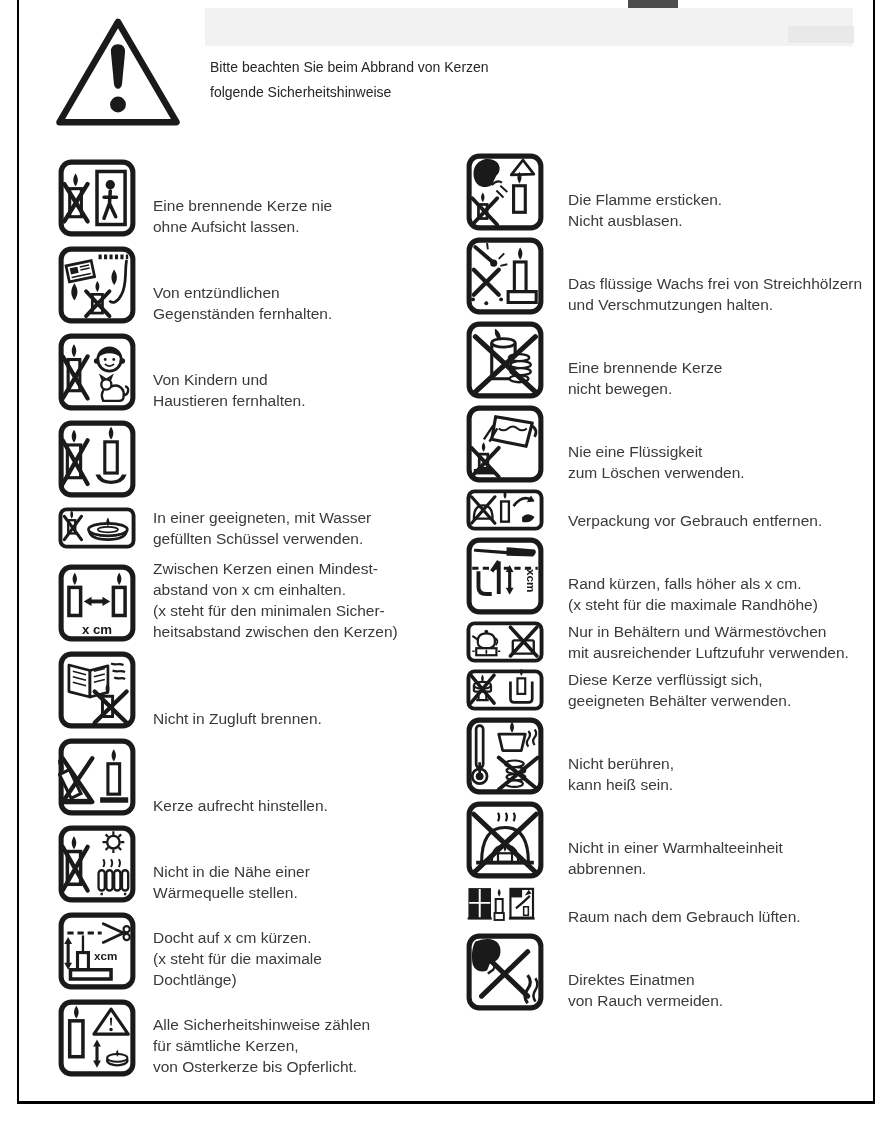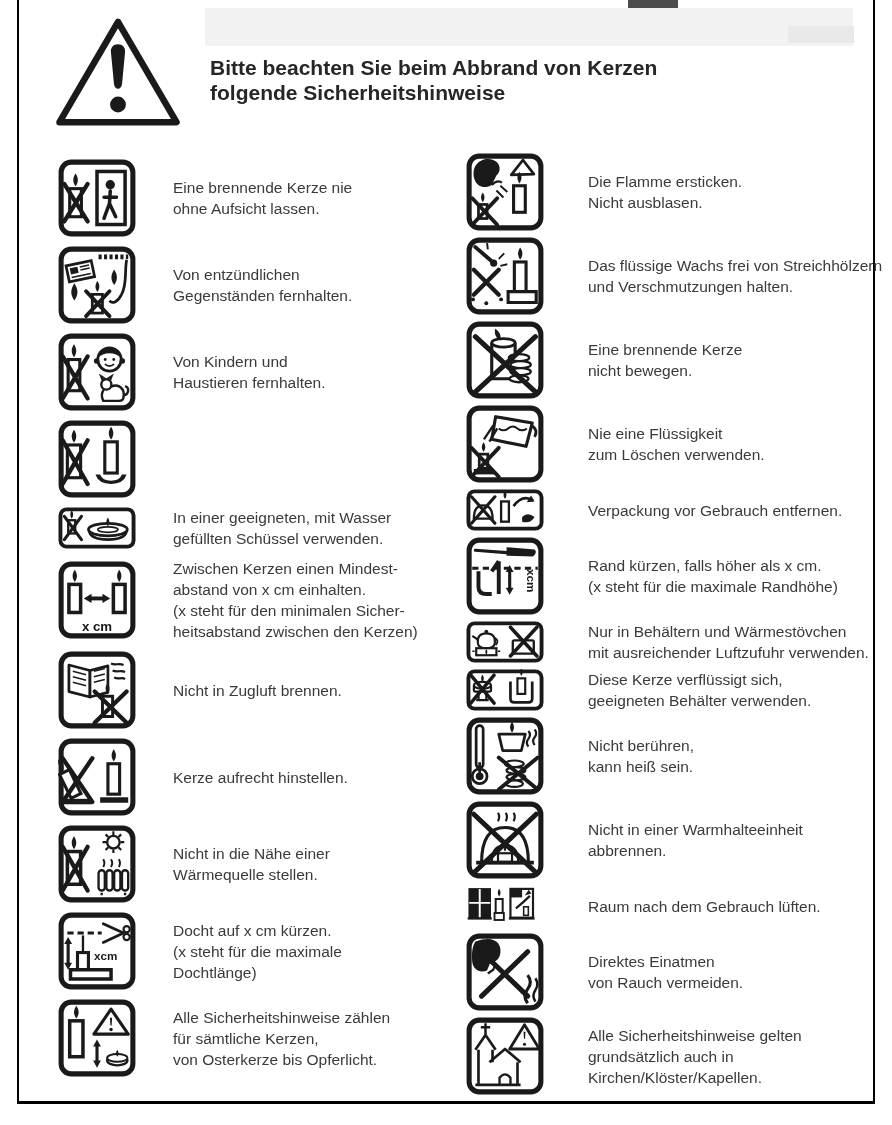--- a/index.html
+++ b/index.html
@@ -11,26 +11,26 @@
     position:absolute;left:17px;top:-4px;width:858px;height:1108px;
     box-sizing:border-box;border:2px solid #000;border-top:none;border-bottom:3px solid #000;
   }
   .artifact{position:absolute;}
   .art-band{left:205px;top:8px;width:648px;height:38px;background:#f2f2f2;}
   .art-smudge{left:628px;top:0;width:50px;height:8px;background:#4d4d4d;}
   .art-patch{left:788px;top:26px;width:66px;height:17px;background:#e9e9e9;}
   .hdr-tri{position:absolute;left:53px;top:12px;width:130px;height:120px;}
   .title{
     position:absolute;left:210px;top:55px;
-    font-size:21px;line-height:25px;font-weight:bold;color:#262626;white-space:nowrap;
+    font-size:14px;line-height:25px;font-weight:normal;color:#262626;white-space:nowrap;
   }
   .col{position:absolute;}
   .col-left{left:58px;top:159px;width:375px;}
   .col-right{left:427px;top:153px;width:448px;}
-  .row{display:flex;align-items:center;gap:20px;}
+  .row{display:flex;align-items:flex-end;}
   .col-left .row{margin-bottom:9px;}
   .col-right .row{margin-bottom:6px;padding-left:39px;}
   .pict-wrap{flex:none;display:flex;align-items:center;}
   .pict{display:block;width:78px;height:78px;}
   .pict.wide{width:78px;height:42px;}
   .itext{font-size:15.5px;line-height:21px;color:#3a3a3a;white-space:nowrap;}
   .col-left .itext{margin-left:17px;}
   .col-right .itext{margin-left:24px;}
   .defs-holder{position:absolute;width:0;height:0;overflow:hidden;}
 </style>
@@ -558,21 +558,13 @@
       <div class="itext">Raum nach dem Gebrauch lüften.</div>
     </div>
     <div class="row">
       <div class="pict-wrap">
         <svg class="pict" viewBox="0 0 100 100">
           <use href="#sym-no-smoke-inhale-icon"></use>
         </svg>
       </div>
       <div class="itext">Direktes Einatmen<br>von Rauch vermeiden.</div>
     </div>
-    <div class="row">
-      <div class="pict-wrap">
-        <svg class="pict" viewBox="0 0 100 100">
-          <use href="#sym-church-icon"></use>
-        </svg>
-      </div>
-      <div class="itext">Alle Sicherheitshinweise gelten<br>grundsätzlich auch in<br>Kirchen/Klöster/Kapellen.</div>
-    </div>
   </div>
 
 </body></html>

